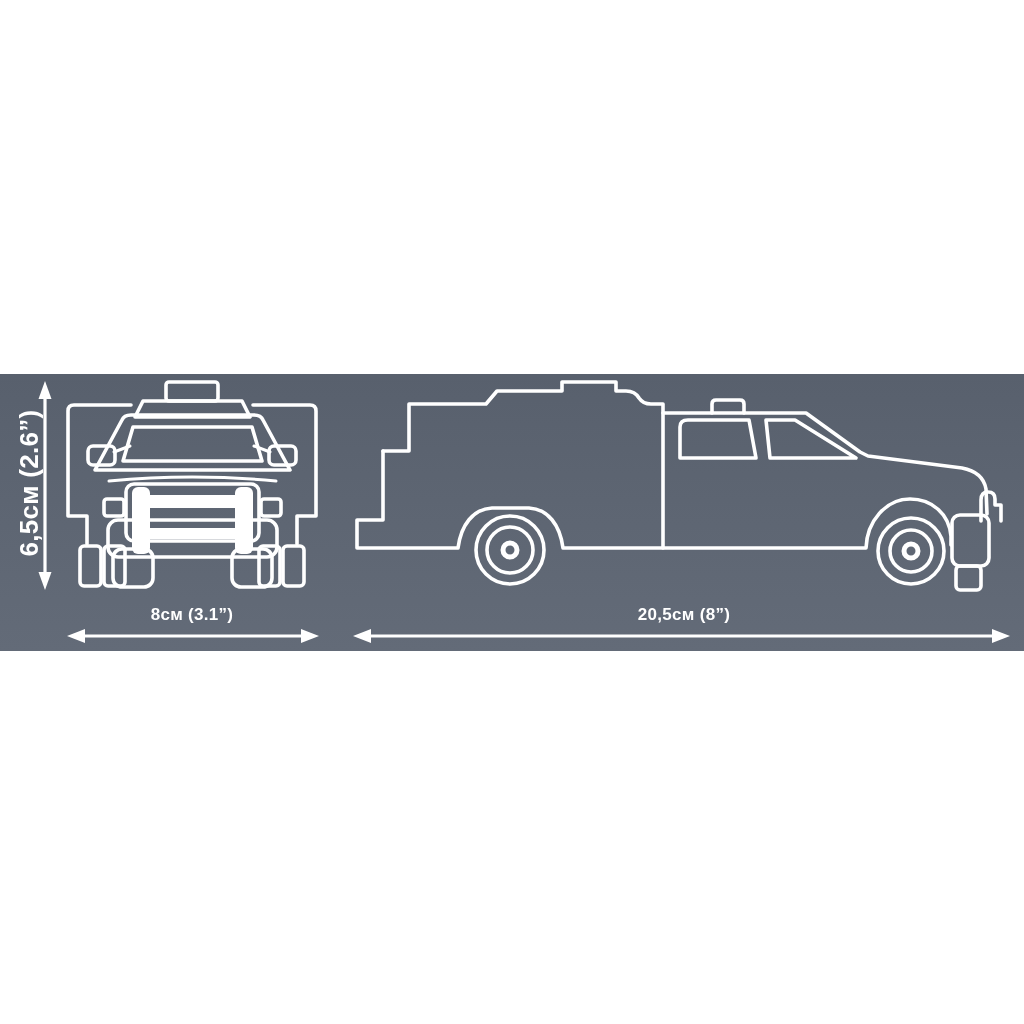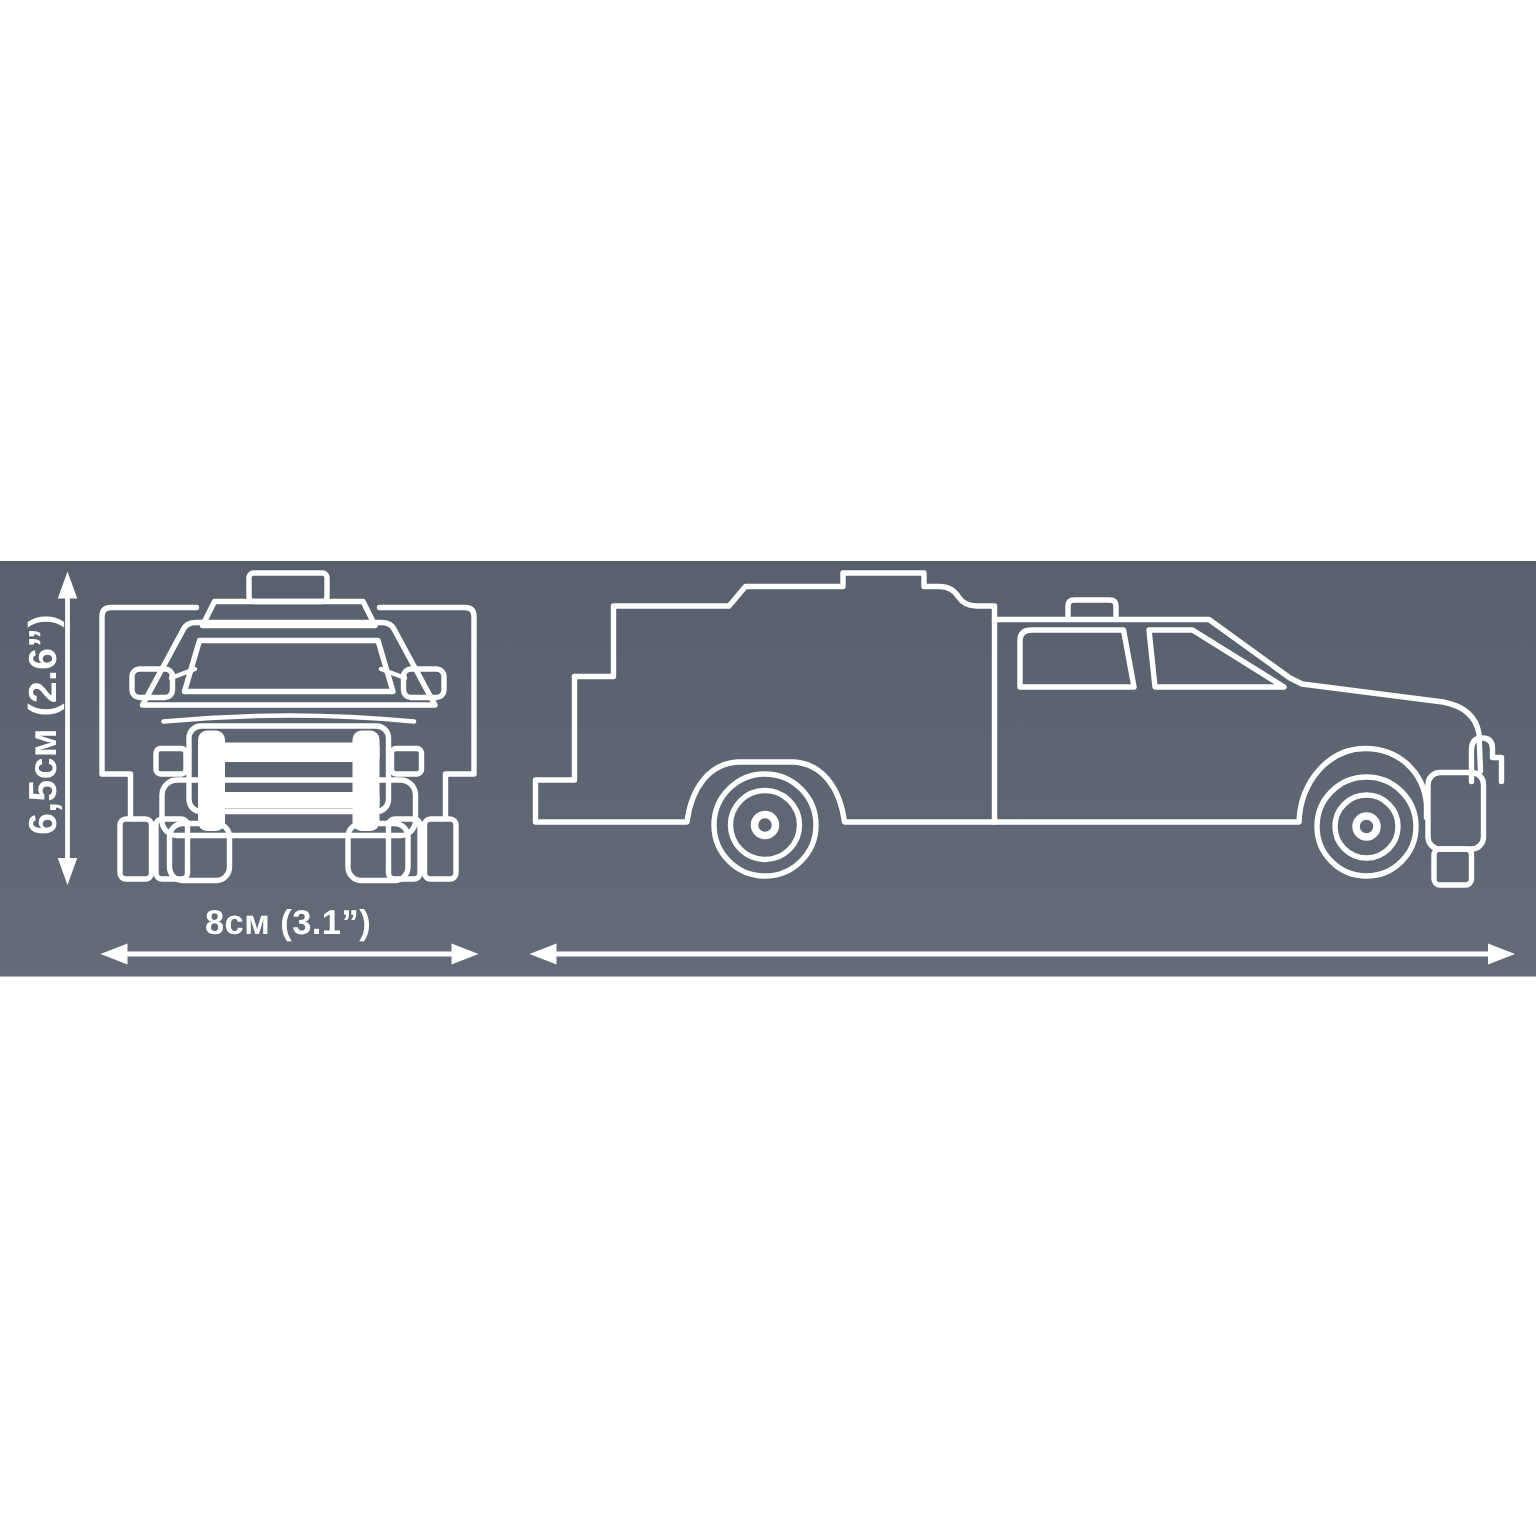--- a/index.html
+++ b/index.html
@@ -30,21 +30,21 @@
   }
   .thin{stroke-width:3;}
   .filled{fill:var(--line,#ffffff);stroke:none;}
   .hub{fill:none;stroke:var(--line,#ffffff);stroke-width:5;}
   .arrowline{stroke:var(--line,#ffffff);stroke-width:3.2;fill:none;stroke-linecap:round;}
   .arrowhead{fill:var(--line,#ffffff);stroke:none;}
   .dim-label{
     position:absolute;
     color:var(--line,#ffffff);
     font-weight:700;
-    font-size:23px;
+    font-size:17px;
     letter-spacing:0.3px;
     white-space:nowrap;
     transform:translate(-50%,-50%);
   }
   .dim-label.vertical{
     font-size:26px;
     transform:translate(-50%,-50%) rotate(-90deg);
   }
 </style>
 </head>
@@ -138,13 +138,14 @@
     </g>
     <g>
       <path class="arrowline" d="M 369,636 L 994,636"></path>
       <polygon class="arrowhead" points="353,636 371,629 371,643"></polygon>
       <polygon class="arrowhead" points="1010,636 992,629 992,643"></polygon>
     </g>
   </svg>
 
   <div class="dim-label vertical" style="left:29px;top:483px;">6,5см (2.6”)</div>
   <div class="dim-label" style="left:192px;top:615px;">8см (3.1”)</div>
+  <div class="dim-label" style="left:684px;top:615px;">20,5см (8”)</div>
 </div>
 
 </body></html>

